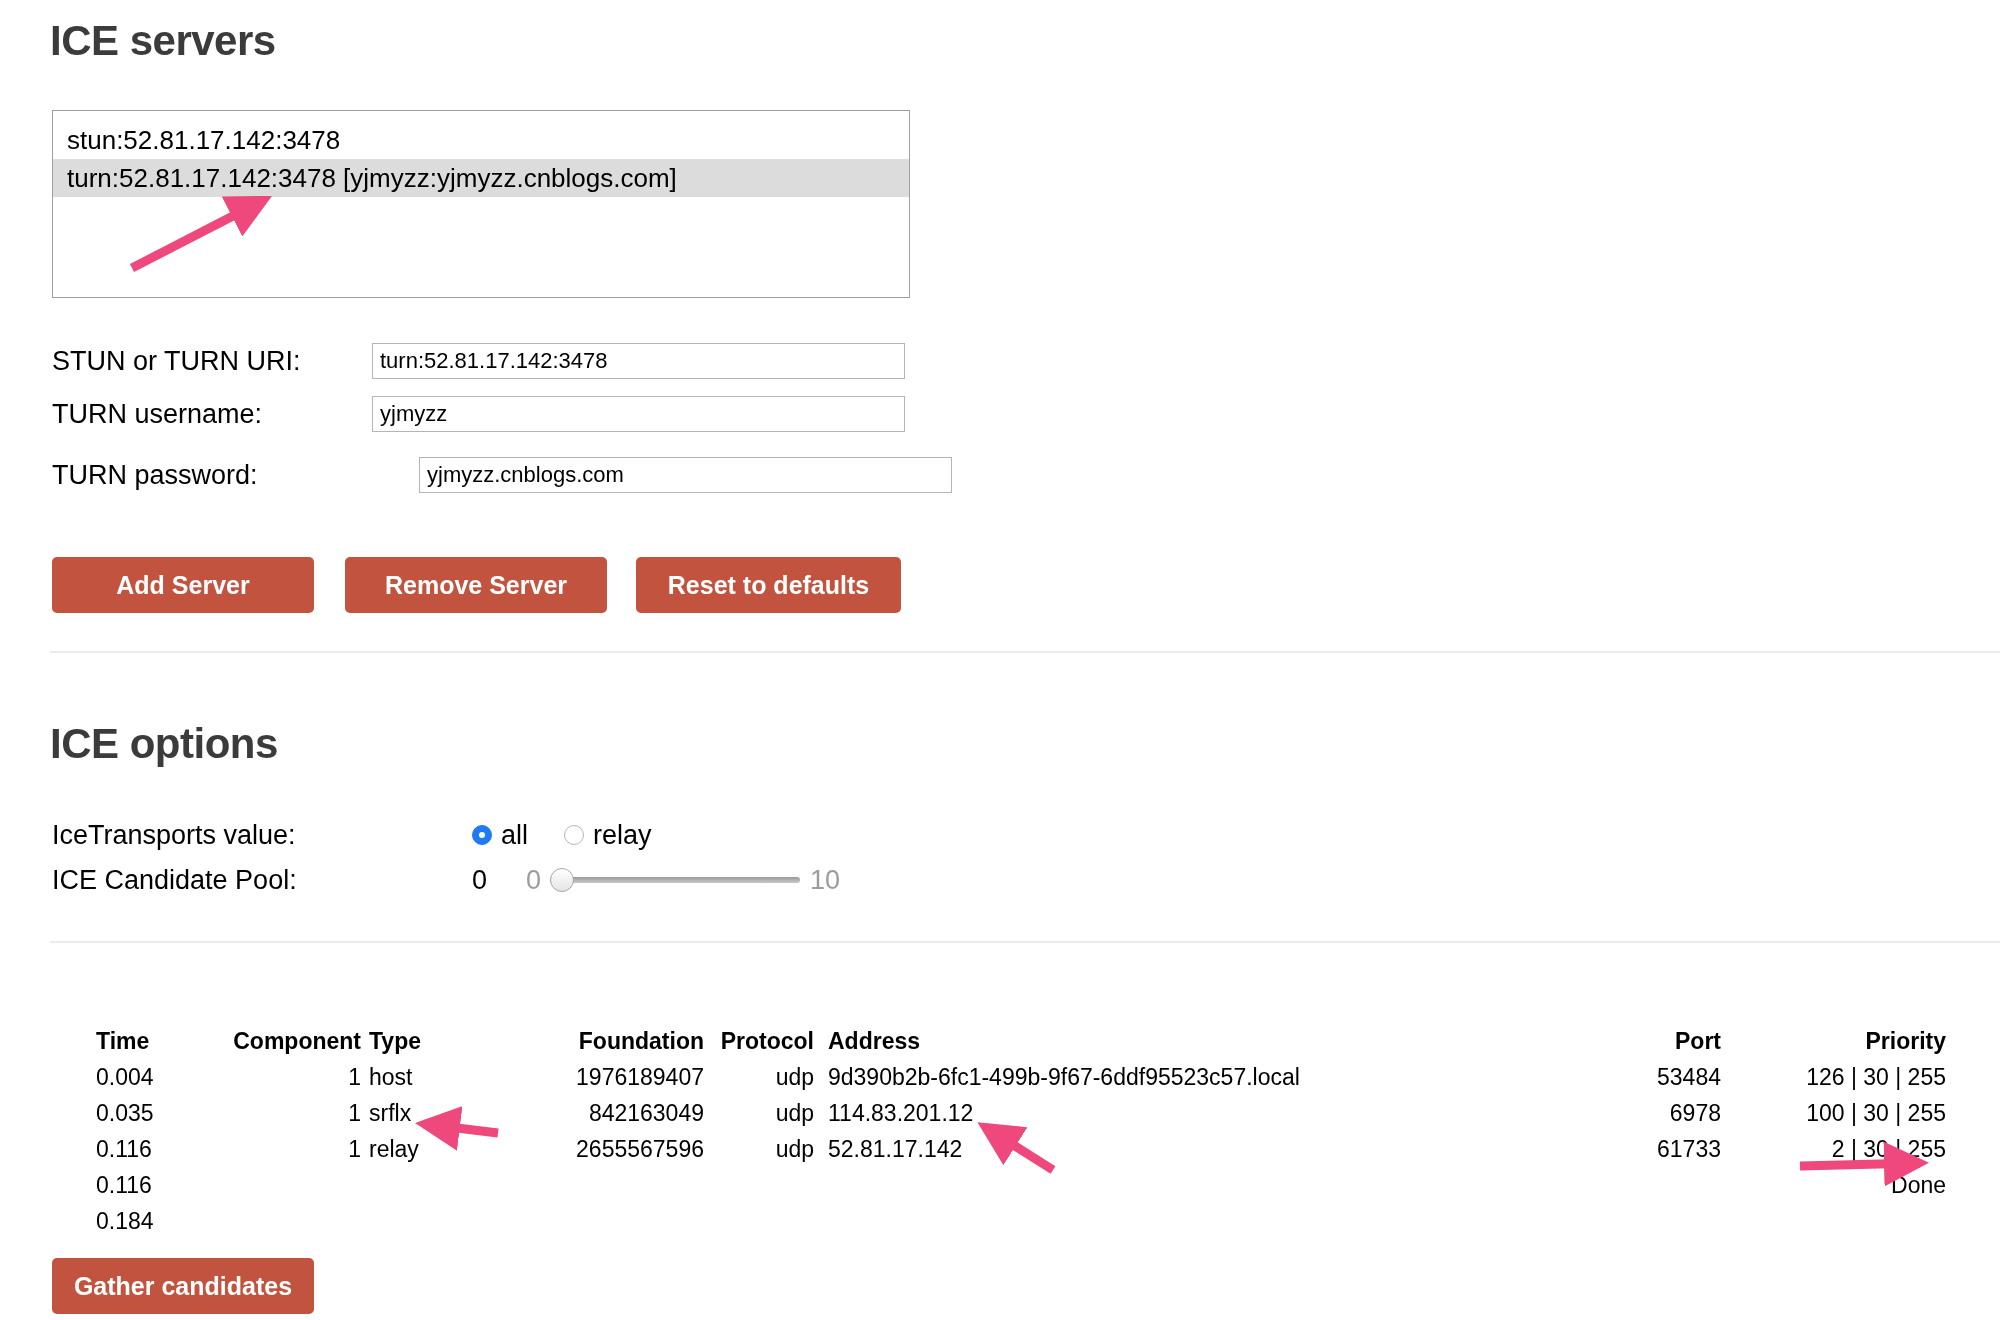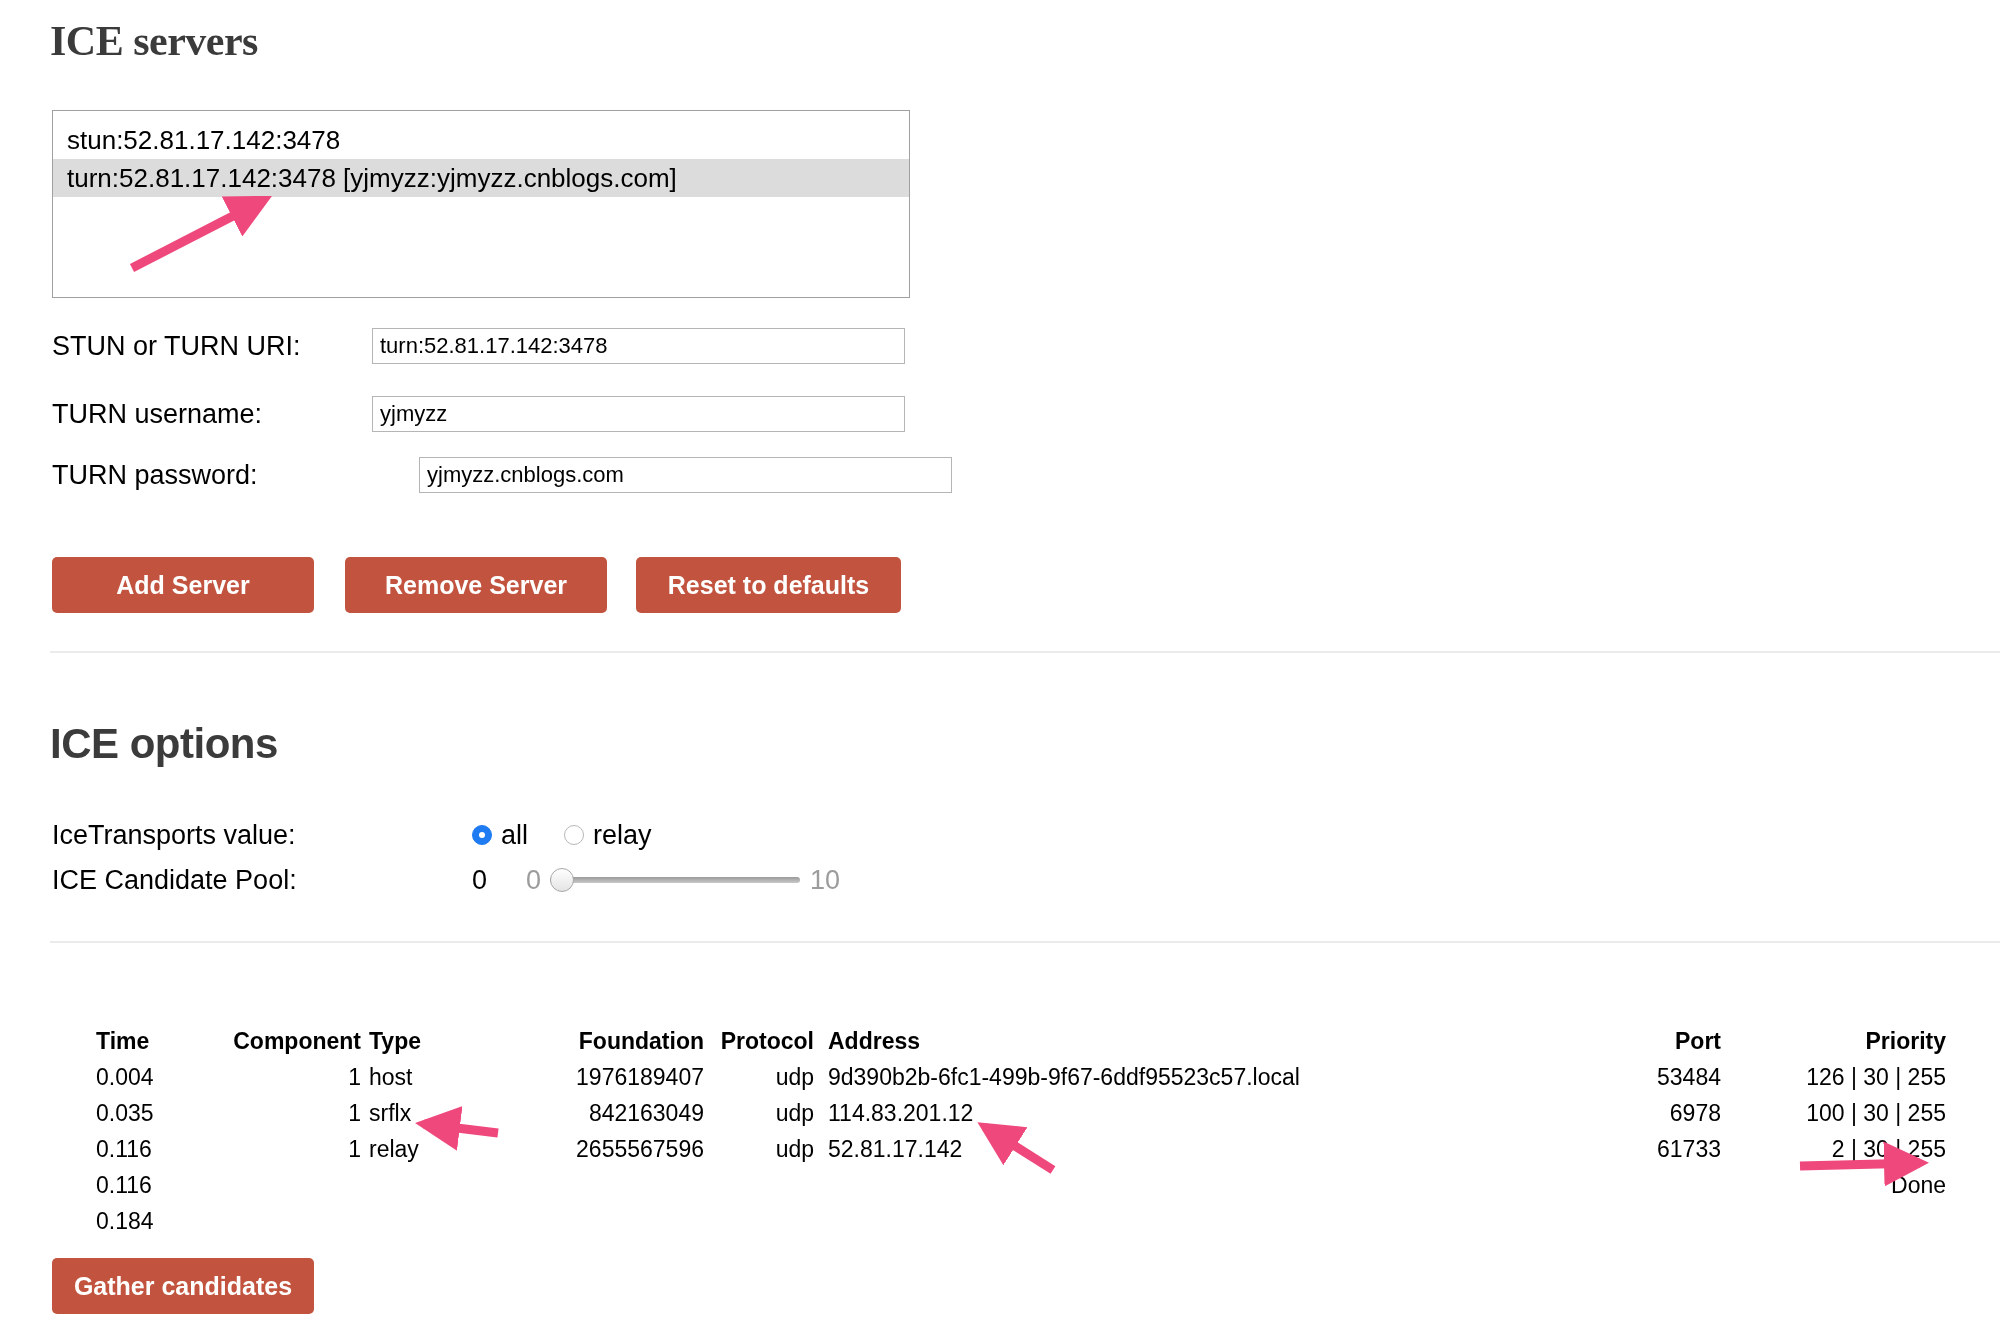--- a/index.html
+++ b/index.html
@@ -25,21 +25,21 @@
   }
 
   
   h1.section-title {
     font-size: 42px;
     font-weight: bold;
     color: #3b3b3b;
     margin: 0;
     letter-spacing: -0.5px;
   }
-  #ice-servers-title { position: absolute; left: 50px; top: 17px; font-family: Liberation Serif, serif; }
+  #ice-servers-title { position: absolute; left: 50px; top: 17px; }
   #ice-options-title { position: absolute; left: 50px; top: 720px; }
 
   
   .server-listbox {
     position: absolute;
     left: 52px;
     top: 110px;
     width: 858px;
     height: 188px;
     border: 1px solid #a0a0a0;
@@ -78,21 +78,21 @@
     height: 36px;
     box-sizing: border-box;
     border: 1px solid #b5b5b5;
     background: #fff;
     font-family: "Liberation Sans", sans-serif;
     font-size: 22px;
     color: #000;
     padding: 2px 7px;
     outline: none;
   }
-  #row-uri { top: 325px; }
+  #row-uri { top: 340px; }
   #row-user { top: 393px; }
   #row-pass { top: 454px; gap: 47px; }
 
   
   .btn {
     background: #c2543f;
     color: #ffffff;
     border: none;
     font-family: "Liberation Sans", sans-serif;
     font-size: 25px;

